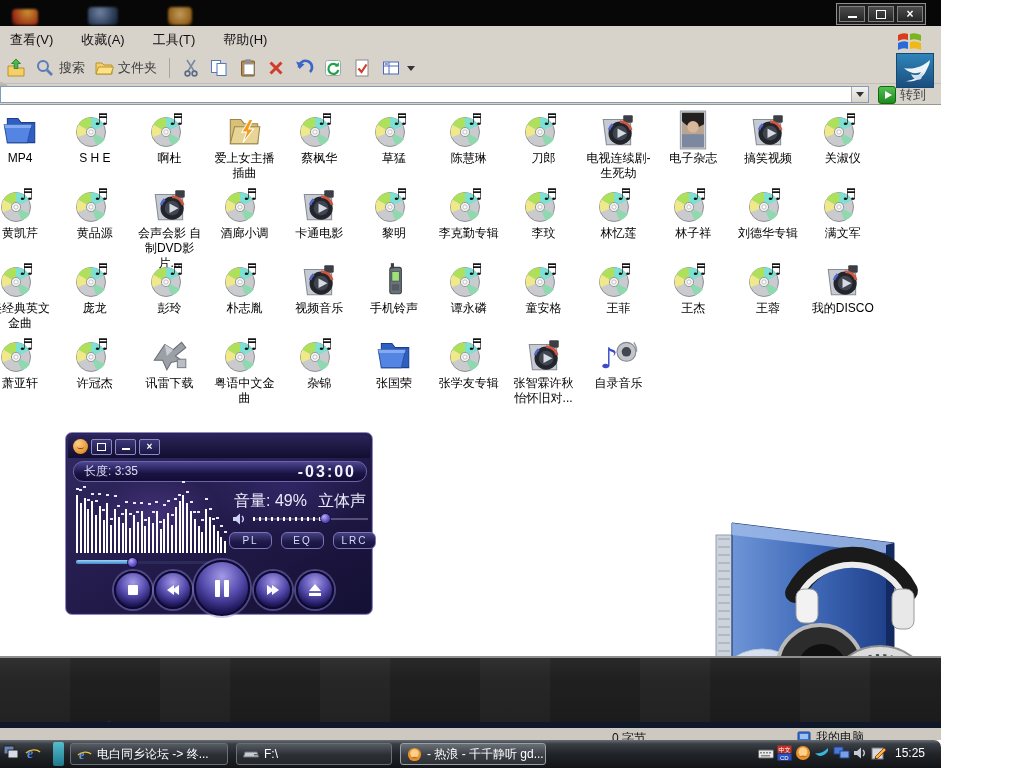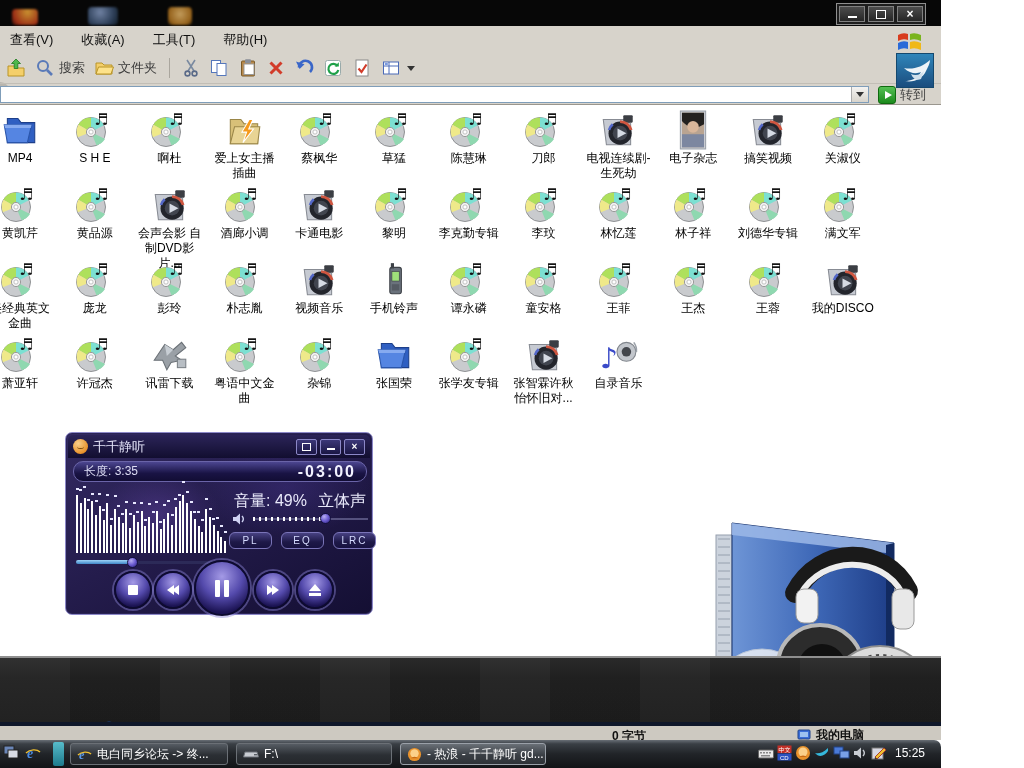--- a/index.html
+++ b/index.html
@@ -51,22 +51,22 @@
 
   
   #tasksbar{left:0;top:656px;width:941px;height:66px;background:
       repeating-linear-gradient(90deg,rgba(255,255,255,.025) 0 70px,rgba(0,0,0,.06) 70px 160px),
       linear-gradient(#2c2c2c,#222 30%,#1d1d1d);border-top:2px solid #8f8f8f;box-sizing:border-box;}
   #tasksrow{position:absolute;left:9px;top:32px;display:flex;align-items:center;gap:24px;color:#fff;font-size:13px;}
   .taskitem{display:flex;align-items:center;gap:6px;margin-top:30px;}
   .play-tri{width:0;height:0;border-top:6px solid transparent;border-bottom:6px solid transparent;border-left:10px solid #3fae3f;}
 
   
-  #statusbar{left:0;top:722px;width:941px;height:18px;background:#cdc9c1;border-top:4px solid #0f172a;box-sizing:border-box;
-             font-size:12px;color:#111;font-weight:bold;}
+  #statusbar{left:0;top:722px;width:941px;height:18px;background:#cdc9c1;border-top:6px solid #0f172a;box-sizing:border-box;
+             font-size:12px;color:#111;}
   #statussize{position:absolute;left:612px;top:2px;}
   #statusloc{position:absolute;left:797px;top:1px;display:flex;align-items:center;gap:4px;}
 
   
   #taskbar{left:0;top:740px;width:941px;height:28px;border-top-right-radius:7px;
            background:linear-gradient(#686e75 0%,#3a3f45 14%,#212428 50%,#121417 100%);}
   #quicklaunch{position:absolute;left:3px;top:5px;display:flex;gap:6px;align-items:center;}
   #ql-teal{position:absolute;left:53px;top:2px;width:11px;height:24px;border-radius:2px;background:linear-gradient(#57bccB,#1e7a8c);}
   .tb-btn{position:absolute;top:3px;height:22px;border:1px solid #6b7076;border-radius:3px;box-sizing:border-box;
           background:linear-gradient(#565c63,#2b2f34 55%,#24272b);color:#fff;font-size:12px;
@@ -956,21 +956,20 @@
             </svg>
           </div>
           <div class="file-label">自录音乐</div>
         </div>
       </div>
   </div>
 
   <div class="abs" id="player">
     <div id="ptitle">
       <div id="avatar"></div>
-      <span class="ttext">千千静听</span>
       <div class="pbtn">
           <div class="pg-max"></div>
         </div>
       <div class="pbtn">
           <div class="pg-min"></div>
         </div>
       <div class="pbtn">
           <span class="pg-x">×</span>
         </div>
     </div>

